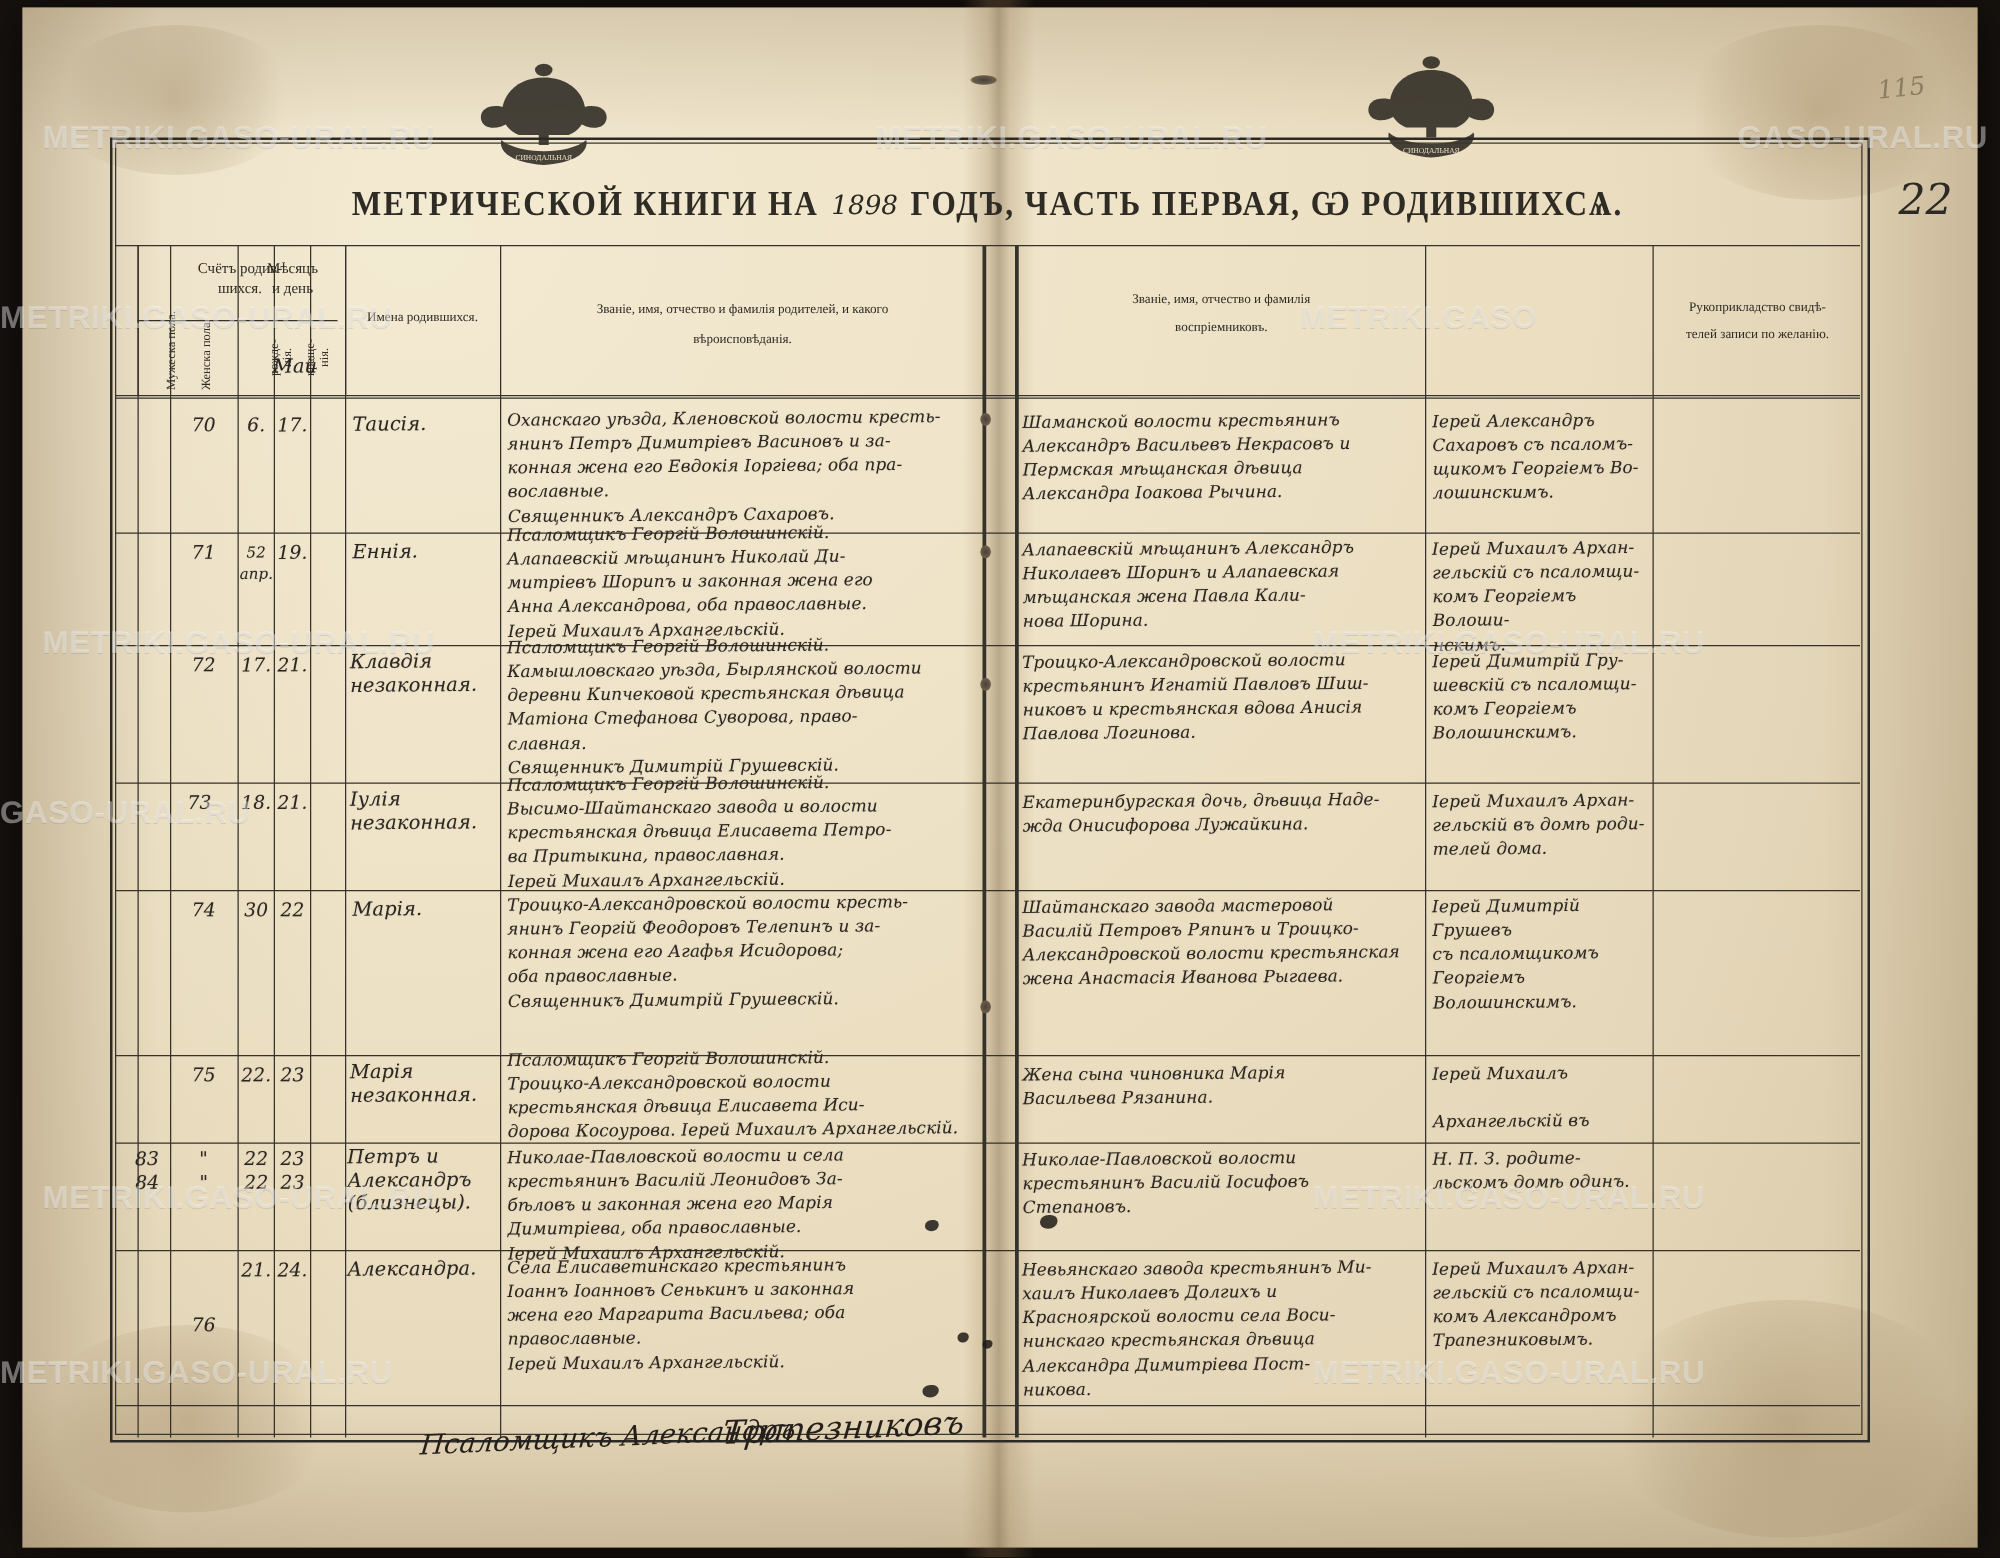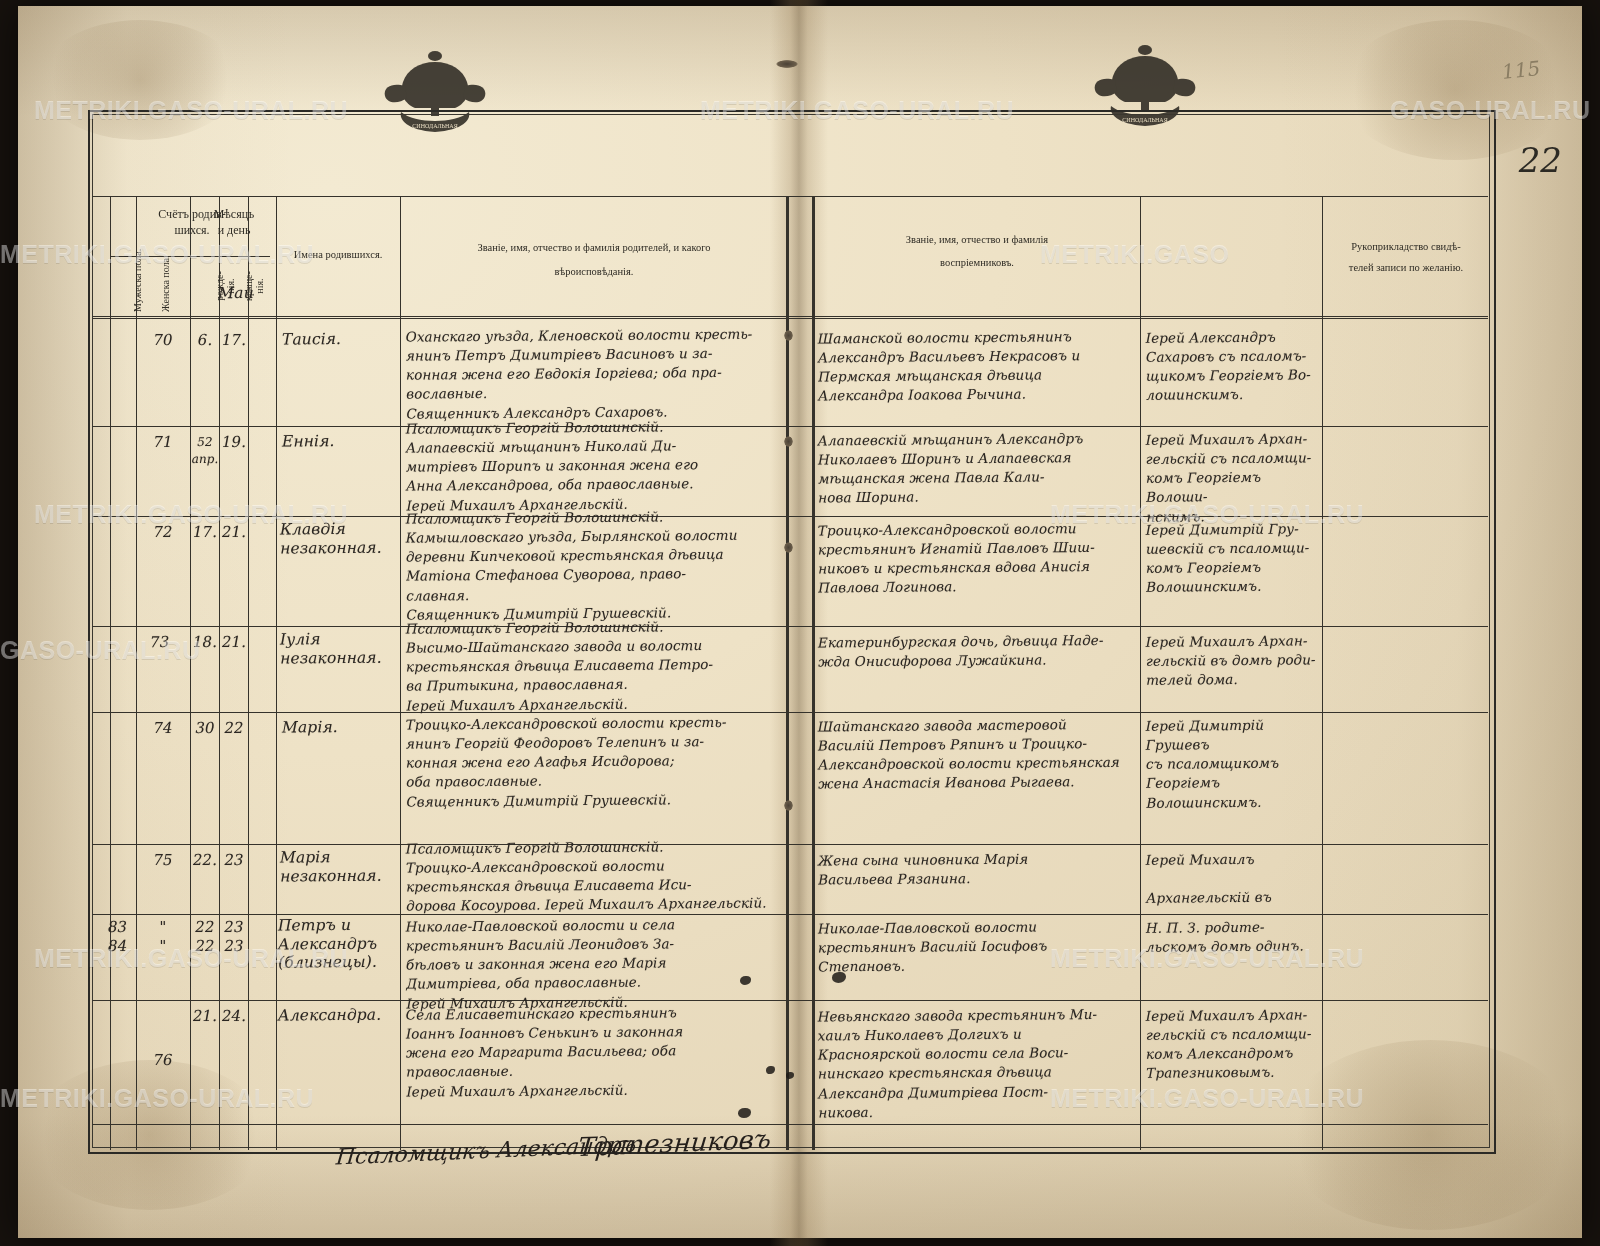--- a/index.html
+++ b/index.html
@@ -248,20 +248,25 @@
       </g>
     </svg>
   </div>
 
   <div class="frame-outer"></div>
   <div class="frame-inner"></div>
 
   <div class="pencil-no">115</div>
   <div class="folio">22</div>
 
+  <div class="title-row">
+    <span class="title-main">МЕТРИЧЕСКОЙ КНИГИ НА</span>
+    <span class="title-year">1898</span>
+    <span class="title-main">ГОДЪ, ЧАСТЬ ПЕРВАЯ, Ѡ РОДИВШИХСѦ.</span>
+  </div>
 
   <div class="hline" style="left:92px;top:196px;width:1396px;"></div>
   <div class="hline" style="left:92px;top:316px;width:1396px;"></div>
   <div class="hline" style="left:92px;top:318px;width:1396px;"></div>
   <div class="hline" style="left:110px;top:256px;width:160px;"></div>
   <div class="hline" style="left:92px;top:426px;width:1396px;"></div>
   <div class="hline" style="left:92px;top:516px;width:1396px;"></div>
   <div class="hline" style="left:92px;top:626px;width:1396px;"></div>
   <div class="hline" style="left:92px;top:712px;width:1396px;"></div>
   <div class="hline" style="left:92px;top:844px;width:1396px;"></div>

